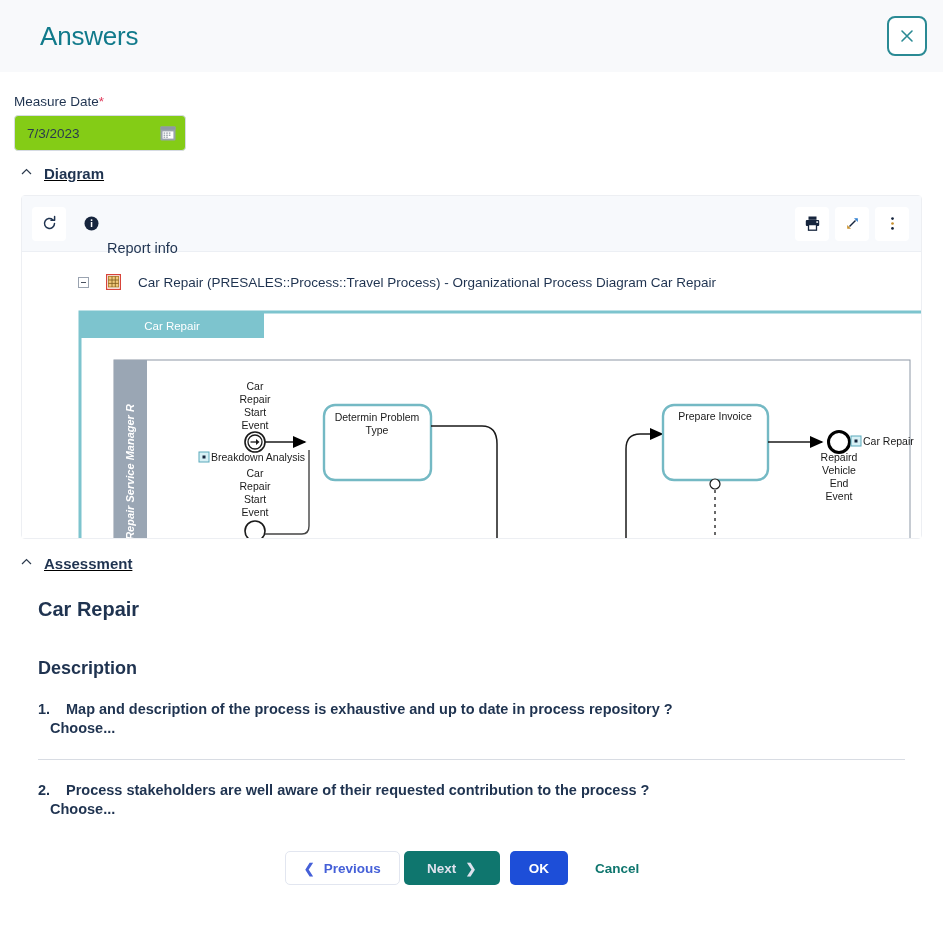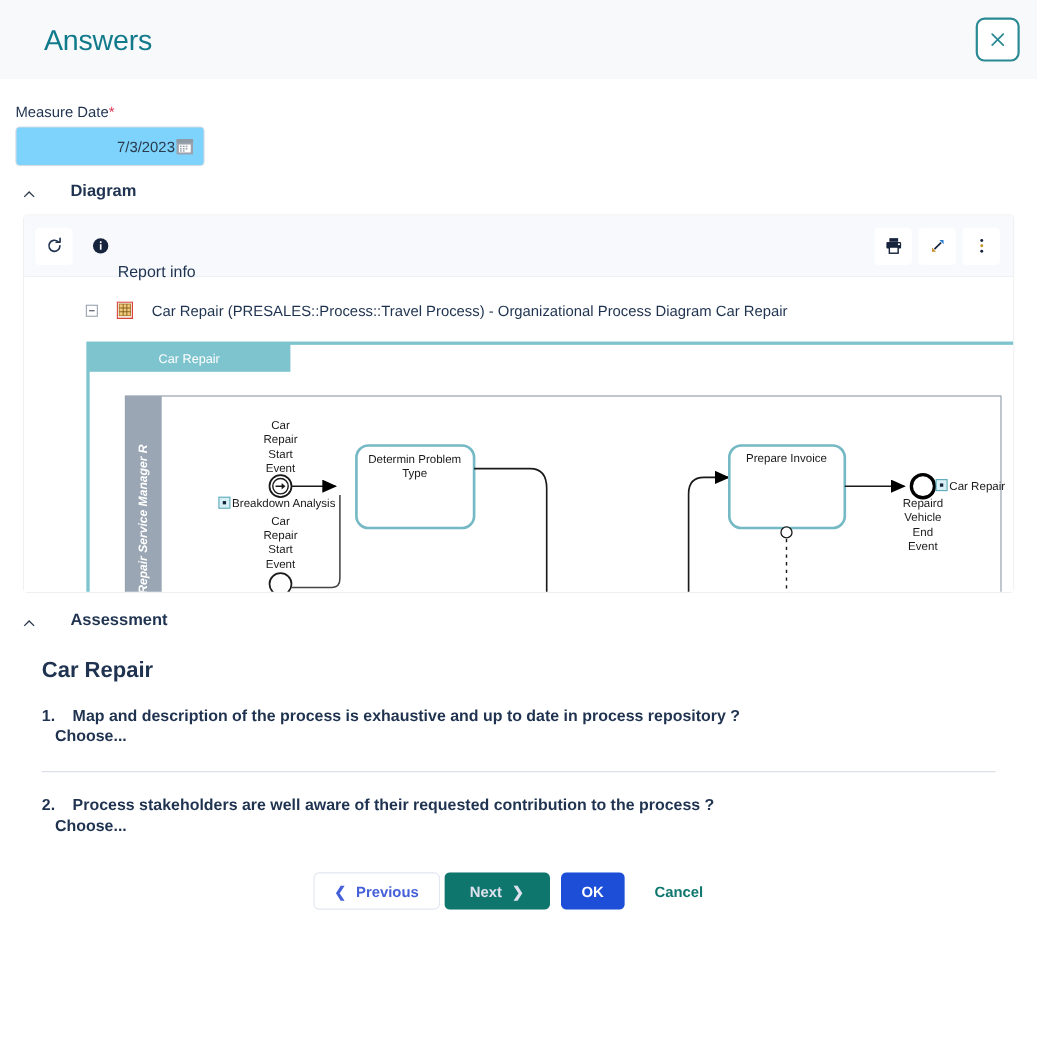--- a/index.html
+++ b/index.html
@@ -53,35 +53,36 @@
   .field-label {
     font-size: 13.5px;
     color: #1f3350;
     margin-bottom: 6px;
   }
   .req-star { color: #e0395a; font-size: 13.5px; }
   .date-input {
     width: 172px; height: 36px;
     border: 1px solid #d6dbe3;
     border-radius: 4px;
-    background: #7dd3fc;
+    background: #84cc16;
     display: flex;
     align-items: center;
     padding: 0 8px 0 12px;
-    justify-content: flex-end;
+    justify-content: space-between;
   }
   .date-value { font-size: 13.5px; color: #2b3a4d; }
   .cal-icon { width: 18px; height: 18px; flex: 0 0 auto; }
 
   
   .section-header {
     display: flex;
-    align-items: flex-end;
-    gap: 32px;
+    align-items: flex-start;
+    gap: 12px;
     margin: 14px 0 0 20px;
+    text-decoration: underline;
   }
   .chev {
     width: 12px; height: 12px;
     color: #2b3a4d;
     display:flex; align-items:center; justify-content:center;
     cursor: pointer;
   }
   .section-title {
     font-size: 15px;
     font-weight: bold;
@@ -431,20 +432,21 @@
     <span class="chev">
       <svg width="11" height="7" viewBox="0 0 11 7">
           <path d="M1 6 L5.5 1.5 L10 6" stroke="#2b3a4d" stroke-width="1.2" fill="none"></path>
         </svg>
     </span>
     <span class="section-title">Assessment</span>
   </div>
 
   <div class="assess-wrap">
     <div class="assess-title">Car Repair</div>
+    <div class="desc-title">Description</div>
 
     <div class="question-row">
       <span class="q-num">1.</span>
       <span>Map and description of the process is exhaustive and up to date in process repository ?</span>
     </div>
     <div class="choose">Choose...</div>
 
     <div class="divider"></div>
 
     <div class="question-row">

